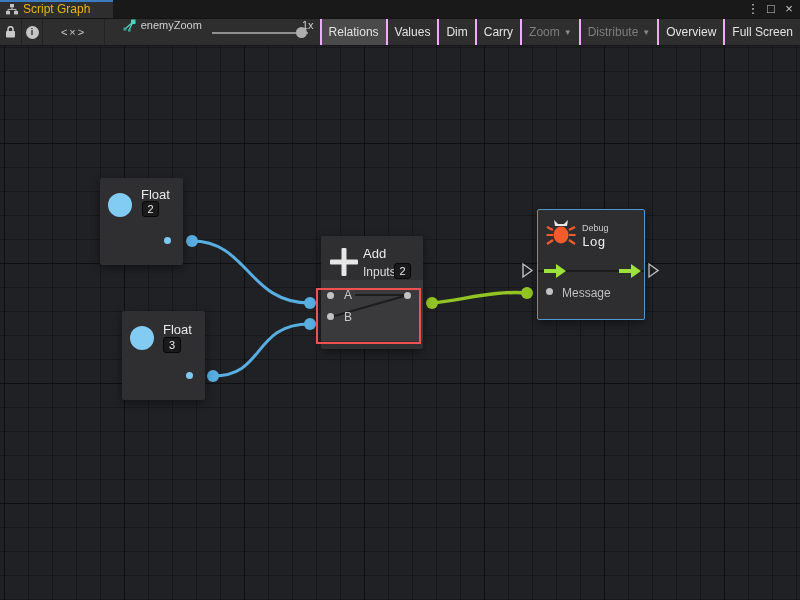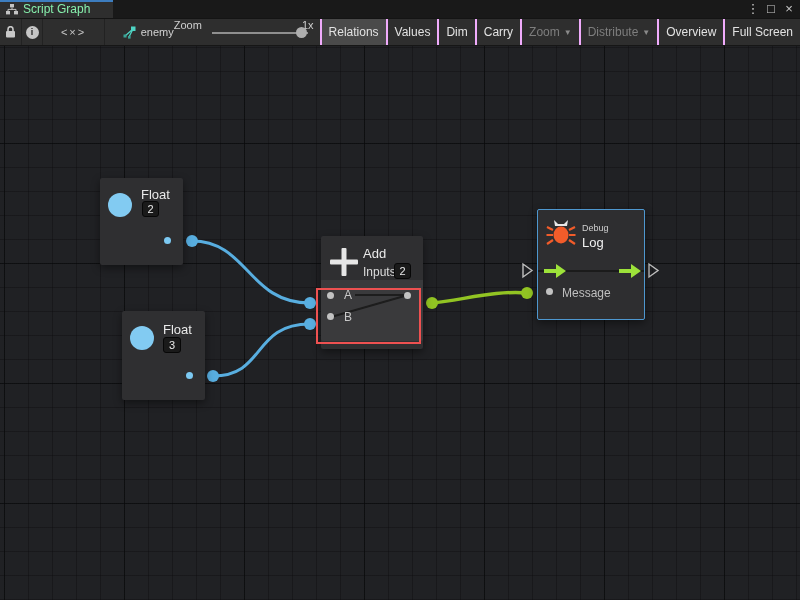--- a/index.html
+++ b/index.html
@@ -5,33 +5,33 @@
   * { margin:0; padding:0; box-sizing:border-box; }
   html,body { width:800px; height:600px; background:#181818; overflow:hidden;
     font-family:"Liberation Sans","DejaVu Sans",sans-serif; }
   .window { position:relative; width:800px; height:600px; background:#181818; }
 
   
   .tabbar { position:absolute; left:0; top:0; width:800px; height:18px; background:#191919; }
   .tab { position:absolute; left:0; top:0; width:113px; height:18px; background:#2e2e2e;
          display:flex; align-items:center; gap:5px; padding-left:6px; }
   .tab::before { content:""; position:absolute; left:0; top:0; width:100%; height:2px; background:#3d7dbf; }
-  .tab-title { font-size:12px; color:#86efac; white-space:nowrap; }
+  .tab-title { font-size:12px; color:#eab308; white-space:nowrap; }
   .win-controls { position:absolute; right:4px; top:0; height:18px; display:flex; align-items:center; gap:4px; }
   .win-btn { color:#c8c8c8; font-size:13px; line-height:18px; width:14px; text-align:center; cursor:default; }
 
   
   .toolbar { position:absolute; left:0; top:18px; width:800px; height:28px; background:#2e2e2e;
              border-top:1px solid #141414; border-bottom:1px solid #161616;
              display:flex; align-items:stretch; }
   .tb-btn { display:flex; align-items:center; justify-content:center; color:#c9c9c9; }
   .tb-sep { width:1px; background:#222; }
   .icon-btn { width:24px; }
   .code-btn { width:70px; font-size:11px; letter-spacing:2px; color:#c9c9c9; }
-  .graph-ref { display:flex; align-items:center; gap:5px; margin-left:18px; }
+  .graph-ref { display:flex; gap:5px; margin-left:18px; }
   .graph-ref-label { font-size:11px; color:#d2d2d2; }
   .zoom-label { font-size:11px; color:#cfcfcf; }
   .zoom-slider { position:relative; width:96px; height:100%; margin-left:10px; }
   .zoom-track { position:absolute; left:0; top:13px; width:96px; height:2px; background:#8f8f8f; }
   .zoom-handle { position:absolute; left:84px; top:8px; width:11px; height:11px; border-radius:50%; background:#aeaeae; }
   .zoom-value { font-size:11px; color:#cfcfcf; margin-left:7px; margin-right:6px; }
   .tb-buttons { display:flex; margin-left:auto; height:100%; }
   .seg-btn { display:flex; align-items:center; padding:0 7px; font-size:12px; color:#e2e2e2;
              border-left:2px solid #f0abfc; white-space:nowrap; }
   .seg-btn.active { background:#4a4a4a; }
@@ -69,21 +69,21 @@
   .inputs-label { position:absolute; left:42px; top:29px; font-size:12px; color:#dcdcdc; }
   .add-body { position:relative; width:100%; height:61px; background:#3a3a3c;
               border-radius:0 0 2px 2px; }
   .port-label { position:absolute; font-size:12px; color:#c8c8c8; }
   .red-highlight { position:absolute; left:316px; top:242px; width:105px; height:56px;
                    border:2px solid #ee5151; z-index:6; pointer-events:none; }
 
   
   .debug-node { background:#2e2e30; border:1px solid #4e97cf; }
   .debug-cat { position:absolute; left:44px; top:13px; font-size:9px; color:#cfcfcf; }
-  .debug-title { position:absolute; left:44px; top:25px; font-size:13px; color:#f0f0f0; }
+  .debug-title { position:absolute; left:44px; top:25px; font-size:13px; color:#f0f0f0;font-family:Liberation Mono, monospace; }
   .flow-line { position:absolute; left:0; top:60px; width:100%; height:2px; background:#1b1b1b; }
   .msg-label { position:absolute; left:24px; top:76px; font-size:12px; color:#bfbfbf; }
 </style>
 </head>
 <body>
 
 <div class="window">
 
   <div class="tabbar">
     <div class="tab">

